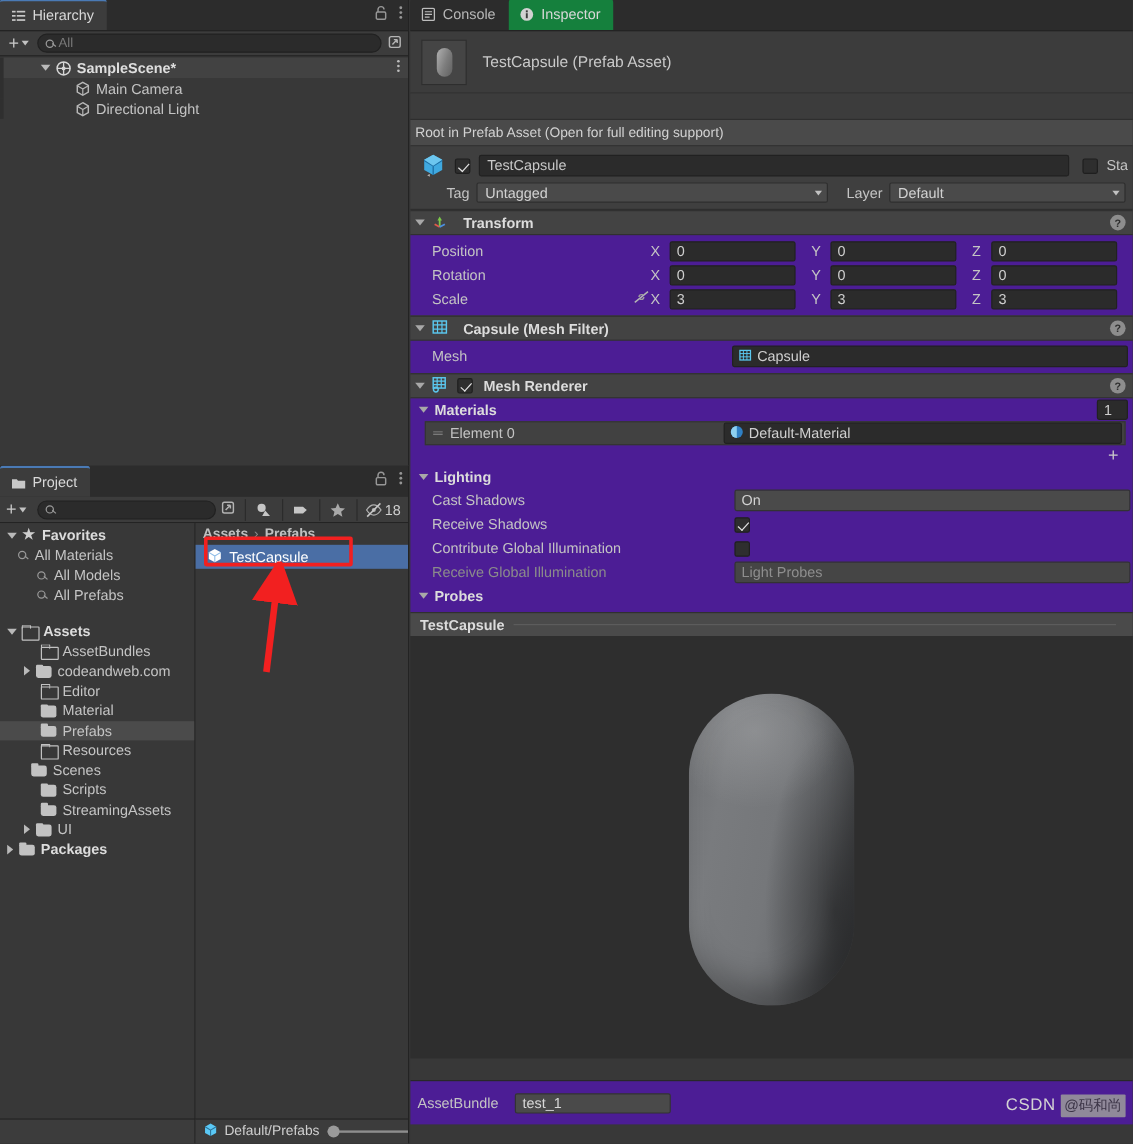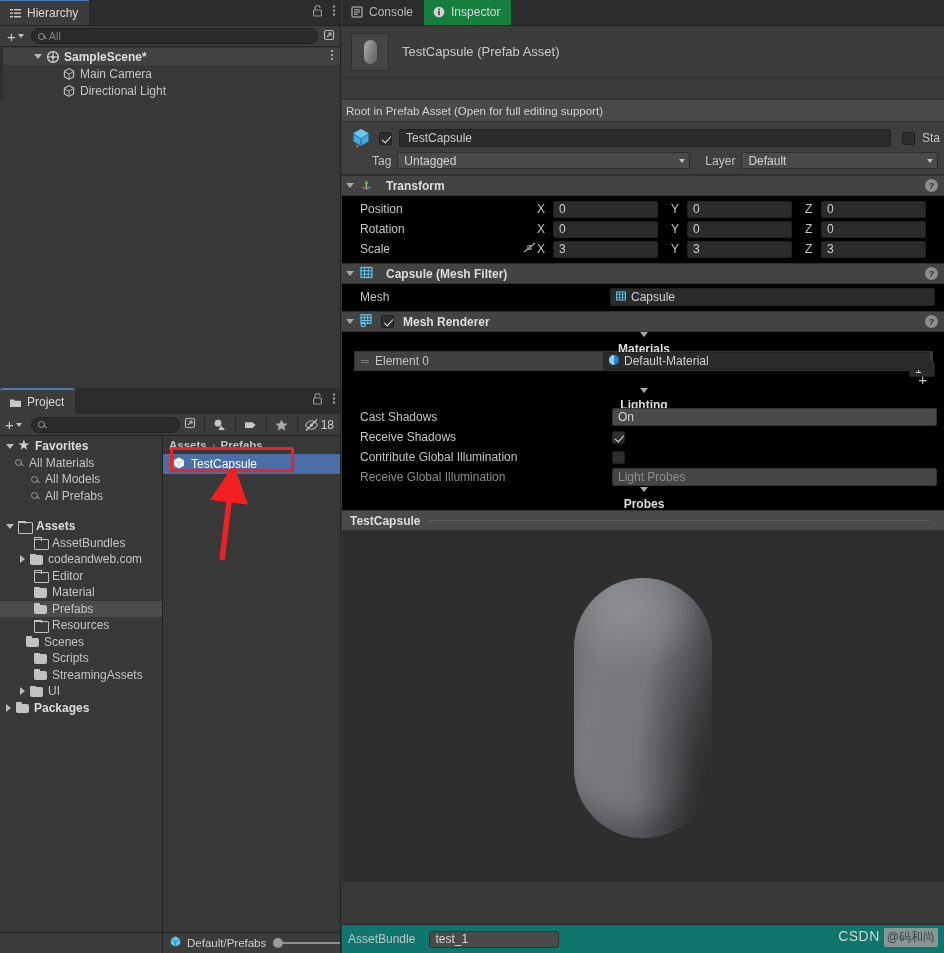--- a/index.html
+++ b/index.html
@@ -216,42 +216,42 @@
   .comp-title { font-weight: bold; color: #dcdcdc; font-size: 12px; margin-left: 7px; }
   .foldout {
     width: 0; height: 0; border-left: 4.5px solid transparent;
     border-right: 4.5px solid transparent; border-top: 5px solid #a8a8a8; flex: none;
   }
   .helpico {
     width: 13px; height: 13px; border-radius: 50%; background: #8d8d8d; color: #2f2f2f;
     font-size: 9px; font-weight: bold; display: flex; align-items: center;
     justify-content: center; margin-left: auto; margin-right: 6px; flex: none;
   }
-  .comp-body { background: #000000; padding: 3px 5px 4px 0; }
+  .comp-body { background: #4c1d95; padding: 3px 0 4px 0; }
   .field-row { height: 20px; display: flex; align-items: center; padding-left: 18px; }
   .field-label { width: 250px; color: #c4c4c4; font-size: 12px; }
   .num-group { display: flex; align-items: center; flex: 1; gap: 0; }
   .axis { width: 16px; color: #c4c4c4; font-size: 12px; text-align: left; }
   .num-field {
     height: 17px; background: #2b2b2b; border: 1px solid #212121; border-radius: 2px;
     color: #cfcfcf; font-size: 12px; display: flex; align-items: center;
     padding-left: 5px; width: 105px; margin-right: 13px;
   }
   .obj-field {
     height: 18px; background: #2b2b2b; border: 1px solid #212121; border-radius: 2px;
     display: flex; align-items: center; gap: 4px; padding-left: 4px;
     color: #cfcfcf; font-size: 12px;
   }
   .gray-field {
     height: 18px; background: #4a4a4a; border: 1px solid #333; border-radius: 2px;
     display: flex; align-items: center; padding-left: 5px; color: #d2d2d2; font-size: 12px;
   }
   .gray-field.disabled { color: #8e8e8e; background: #454545; }
 
-  .sub-foldout { height: 19px; display: flex; align-items: center; padding-left: 7px; gap: 5px; flex-direction: column; }
+  .sub-foldout { height: 19px; display: flex; align-items: center; padding-left: 7px; gap: 5px; }
   .sub-foldout b { font-size: 12px; color: #dcdcdc; }
 
   .mat-elem {
     height: 20px; margin: 0 6px 0 12px; background: #414141;
     display: flex; align-items: center; border: 1px solid #343434;
   }
   .drag-handle { width: 20px; text-align: center; color: #8c8c8c; font-size: 11px; }
   .mat-plus {
     height: 17px; display: flex; align-items: center; justify-content: flex-end;
     padding-right: 12px; color: #cacaca; font-size: 15px;
@@ -275,22 +275,22 @@
     position: absolute; left: 50%; top: 48px; transform: translateX(-50%);
     width: 138px; height: 260px; border-radius: 69px;
     background:
       radial-gradient(ellipse 85% 40% at 40% 12%, rgba(255,255,255,.16), rgba(255,255,255,0) 62%),
       radial-gradient(ellipse 60% 85% at 88% 70%, rgba(0,0,0,.40), rgba(0,0,0,0) 70%),
       linear-gradient(100deg, #6d6f72 0%, #797b7e 22%, #75777a 50%, #636568 78%, #4e5053 100%);
     box-shadow: inset -10px -16px 26px rgba(0,0,0,.30), inset 8px 6px 18px rgba(255,255,255,.05);
   }
 
   #assetbundle-bar {
-    position: absolute; left: 0; right: 0; bottom: 0; height: 29px;
-    background: #0f766e; border-top: 1px solid #282828;
+    position: absolute; left: 0; right: 0; bottom: 16px; height: 37px;
+    background: #4c1d95; border-top: 1px solid #282828;
     display: flex; align-items: center; padding-left: 6px; gap: 14px;
   }
   .ab-field {
     height: 17px; width: 130px; background: #4a4a4a; border: 1px solid #333;
     border-radius: 2px; display: flex; align-items: center; padding-left: 5px;
     color: #d8d8d8; font-size: 12px;
   }
   .watermark {
     position: absolute; right: 6px; bottom: 6px;
     display: flex; align-items: flex-start; gap: 4px;

